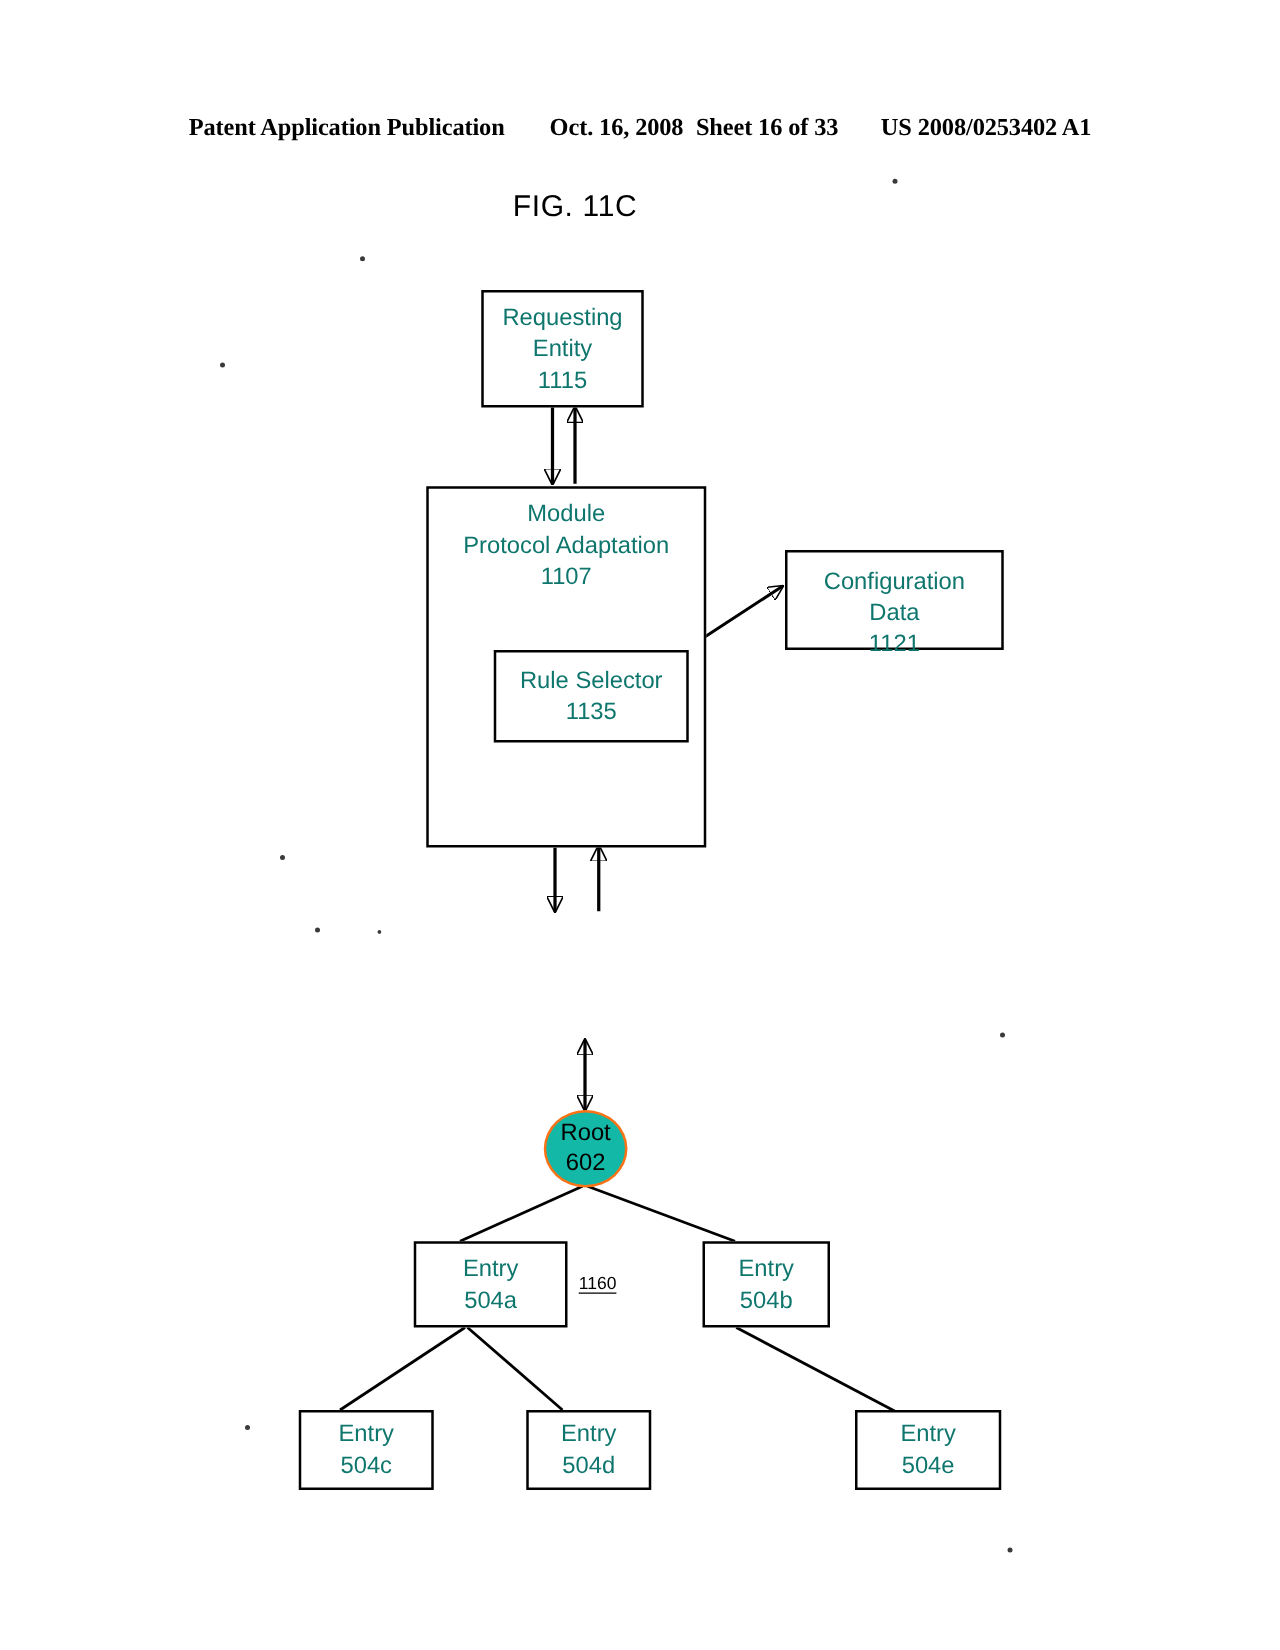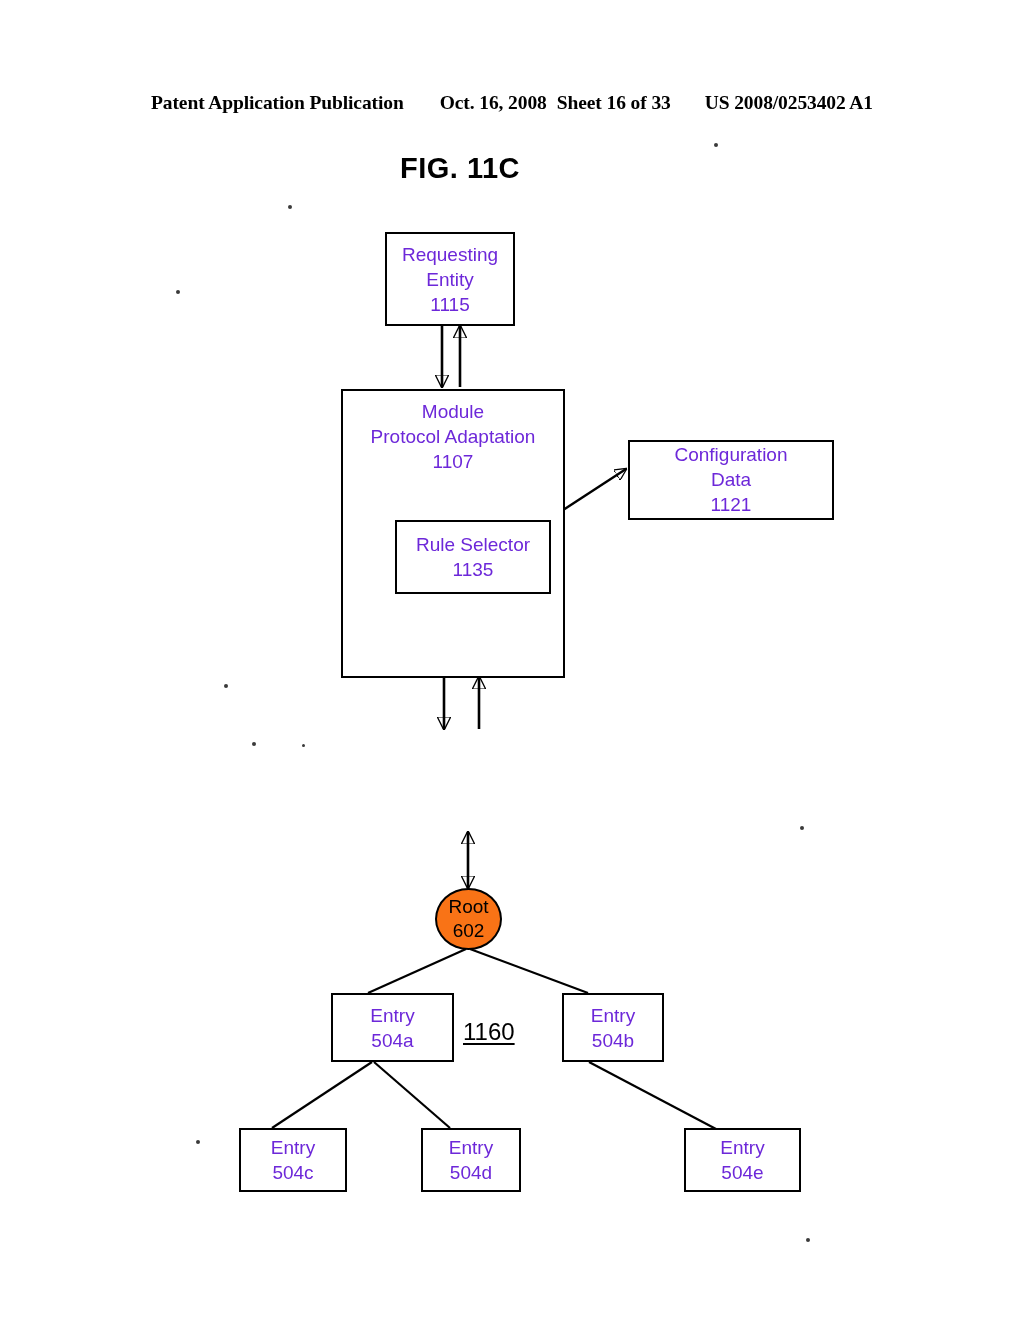--- a/index.html
+++ b/index.html
@@ -37,68 +37,67 @@
   .pub-header .seg-date  { margin-right: 10px; }
   .pub-header .seg-sheet { margin-right: 34px; }
 
   
   .fig-title {
     position: absolute;
     left: 340px;
     top: 152px;
     width: 240px;
     text-align: center;
-    font-size: 29px;
+    font-size: 24px;
     color: #000000;
     letter-spacing: 0.5px;
-    font-weight: bold;
   }
 
   
   .dbox {
     position: absolute;
     box-sizing: border-box;
     border: 2px solid #000000;
     background: #ffffff;
-    color: #6d28d9;
+    color: #0f766e;
     font-size: 19px;
     line-height: 25px;
     text-align: center;
     display: flex;
     flex-direction: column;
     justify-content: flex-start;
     align-items: center;
     padding-top: 8px;
     z-index: 3;
   }
   .dbox.center-v { justify-content: center; padding-top: 0; margin-left: 19px; }
   .dbox .ln { display: block; width: 100%; }
 
   
   .dellipse {
     position: absolute;
     box-sizing: border-box;
-    border: 2px solid #000000;
+    border: 2px solid #f97316;
     border-radius: 50%;
-    background: #f97316;
+    background: #14b8a6;
     color: #000000;
     font-size: 19px;
     line-height: 24px;
     text-align: center;
     display: flex;
     flex-direction: column;
     justify-content: center;
     align-items: center;
     z-index: 4;
   }
 
   
   .ref-label {
     position: absolute;
-    font-size: 24px;
+    font-size: 14px;
     color: #000000;
     text-decoration: underline;
     text-underline-offset: 3px;
     white-space: nowrap;
     z-index: 3;
   }
 
   
   #wires {
     position: absolute;
@@ -174,21 +173,21 @@
     <span class="ln">Module</span>
     <span class="ln">Protocol Adaptation</span>
     <span class="ln">1107</span>
   </div>
 
   <div class="dbox center-v" style="left:376px; top:520px; width:156px; height:74px; z-index:5;">
     <span class="ln">Rule Selector</span>
     <span class="ln">1135</span>
   </div>
 
-  <div class="dbox" style="left:628px; top:440px; width:206px; height:80px; padding-top:0;">
+  <div class="dbox" style="left:628px; top:440px; width:175px; height:80px; padding-top:11px;">
     <span class="ln">Configuration</span>
     <span class="ln">Data</span>
     <span class="ln">1121</span>
   </div>
 
 
   <div class="dellipse" style="left:435px; top:888px; width:67px; height:62px;">
     <span class="ln">Root</span>
     <span class="ln">602</span>
   </div>

